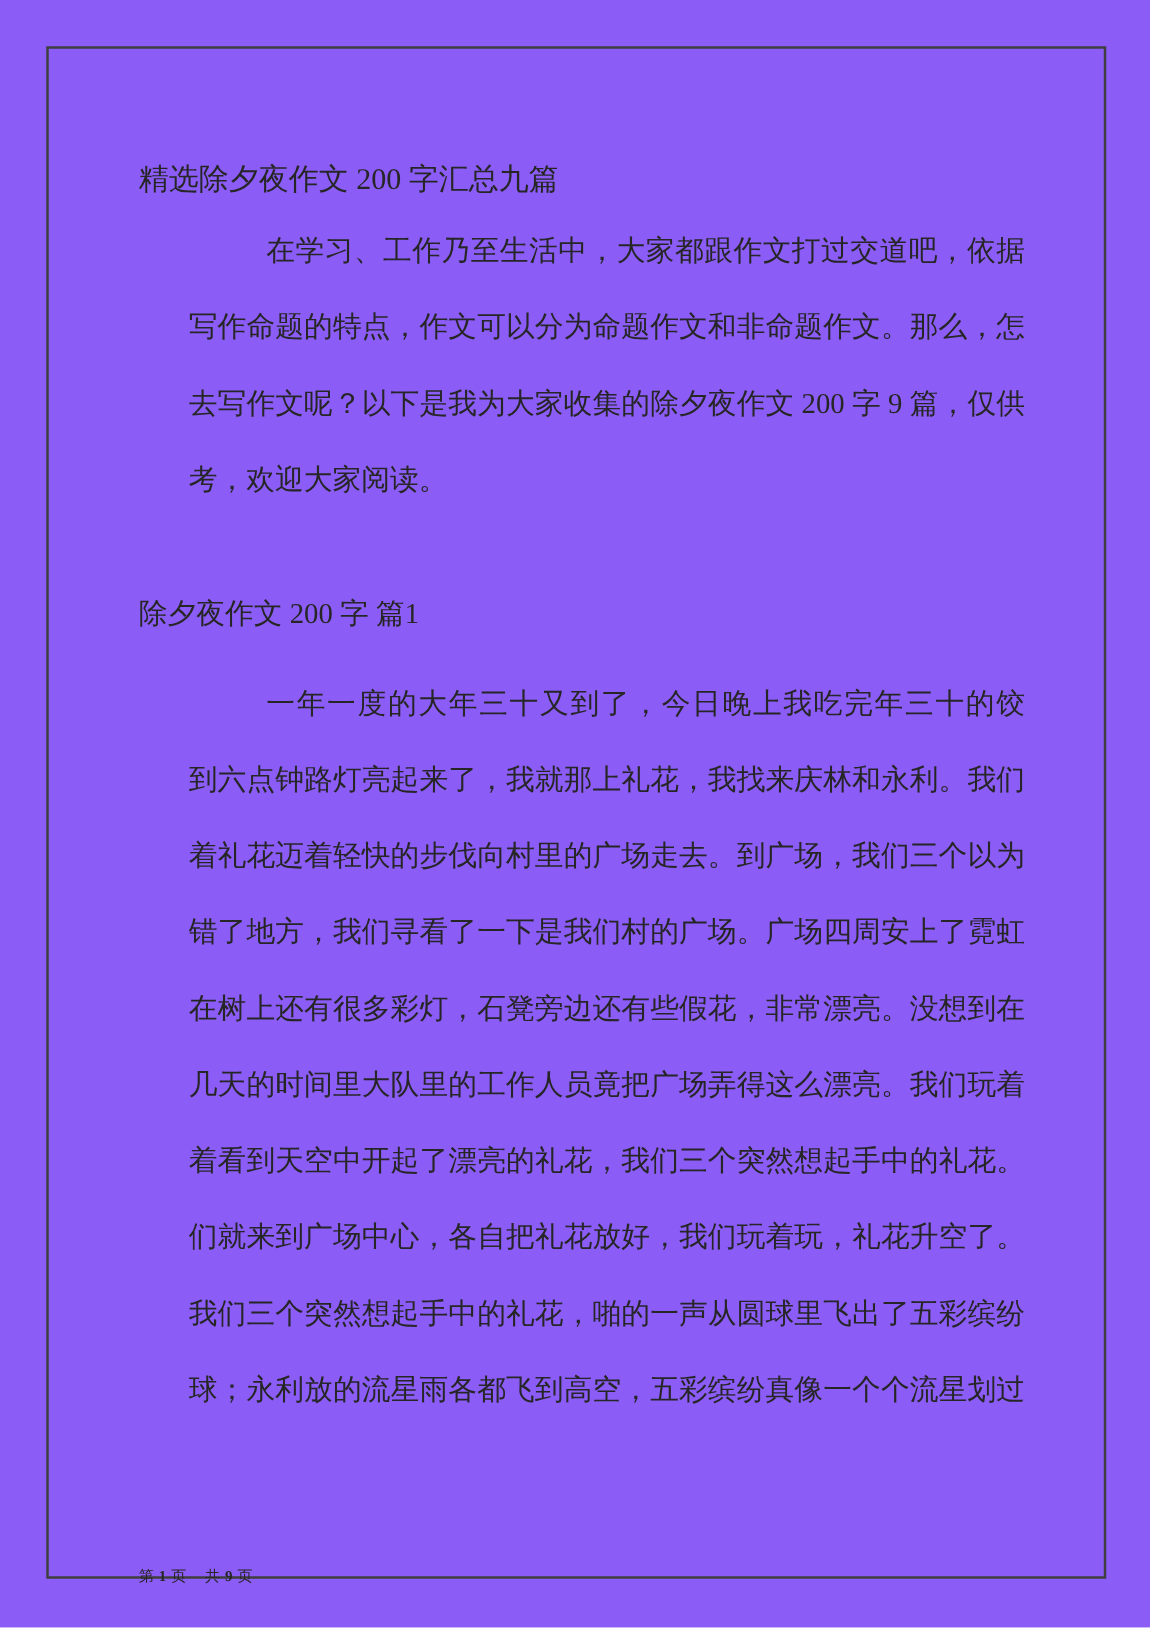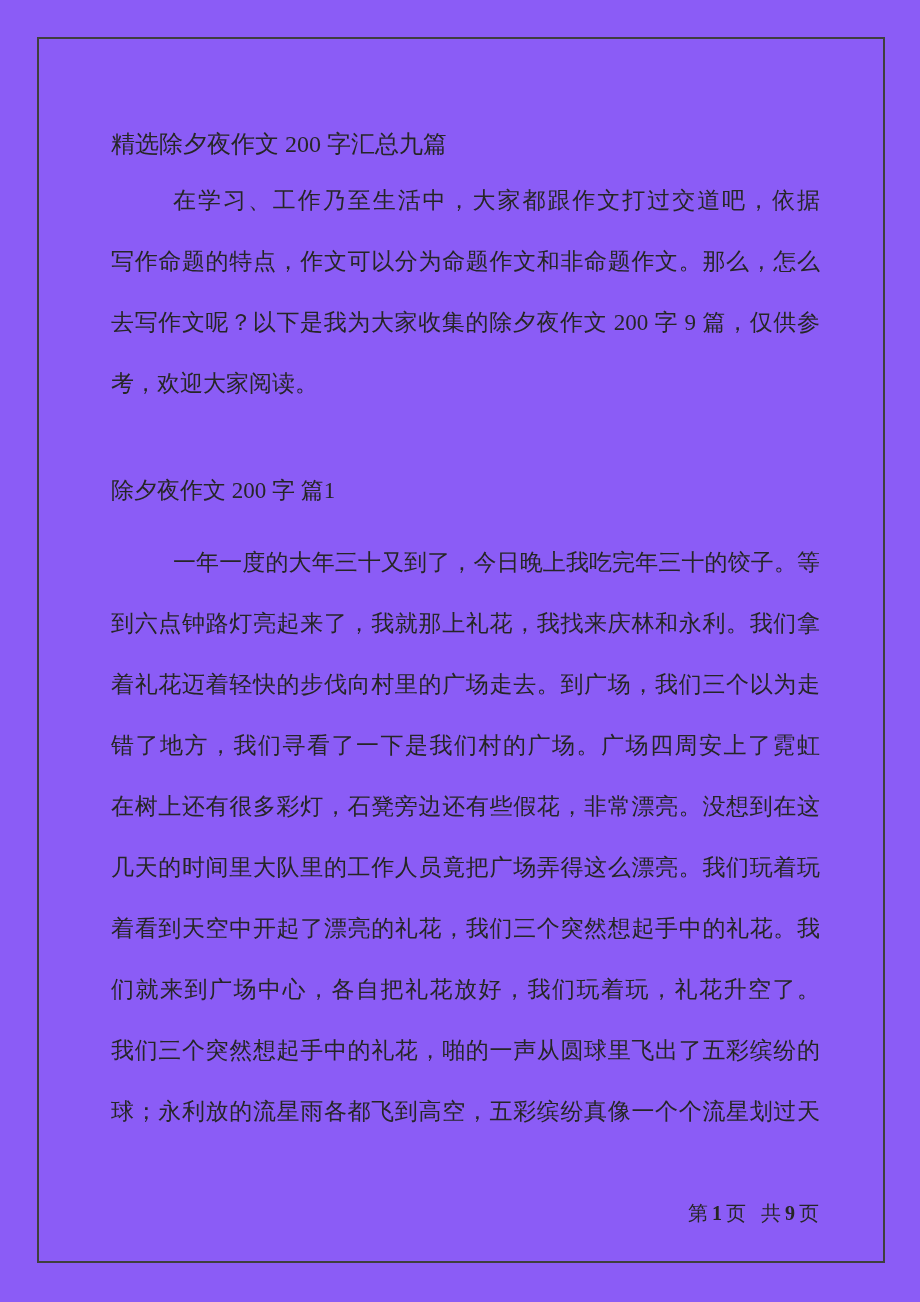--- a/index.html
+++ b/index.html
@@ -46,32 +46,33 @@
     text-align: left;
   }
   .body-para { top: 532px; font-family: Liberation Serif, serif; }
   .tline {
     font-size: 23px;
     line-height: 61px;
     height: 61px;
     text-align: justify;
     text-align-last: justify;
     overflow: hidden;
+    margin-left: 40px;
   }
   .tline.indent { text-indent: 62px; }
   .tline.pline-last {
     text-align-last: left;
   }
   .doc-footer {
     position: absolute;
     left: 111px;
-    top: 1203px;
+    top: 1251px;
     width: 709px;
-    text-align: right;
-    font-size: 20px;
+    text-align: left;
+    font-size: 12px;
     line-height: 20px;
     letter-spacing: 1px;
     color: #262626;
   }
   .doc-footer .num {
     font-weight: 700;
     margin: 0 3px;
     font-family: "Liberation Serif", "DejaVu Serif", serif;
   }
   .doc-footer .gap {

